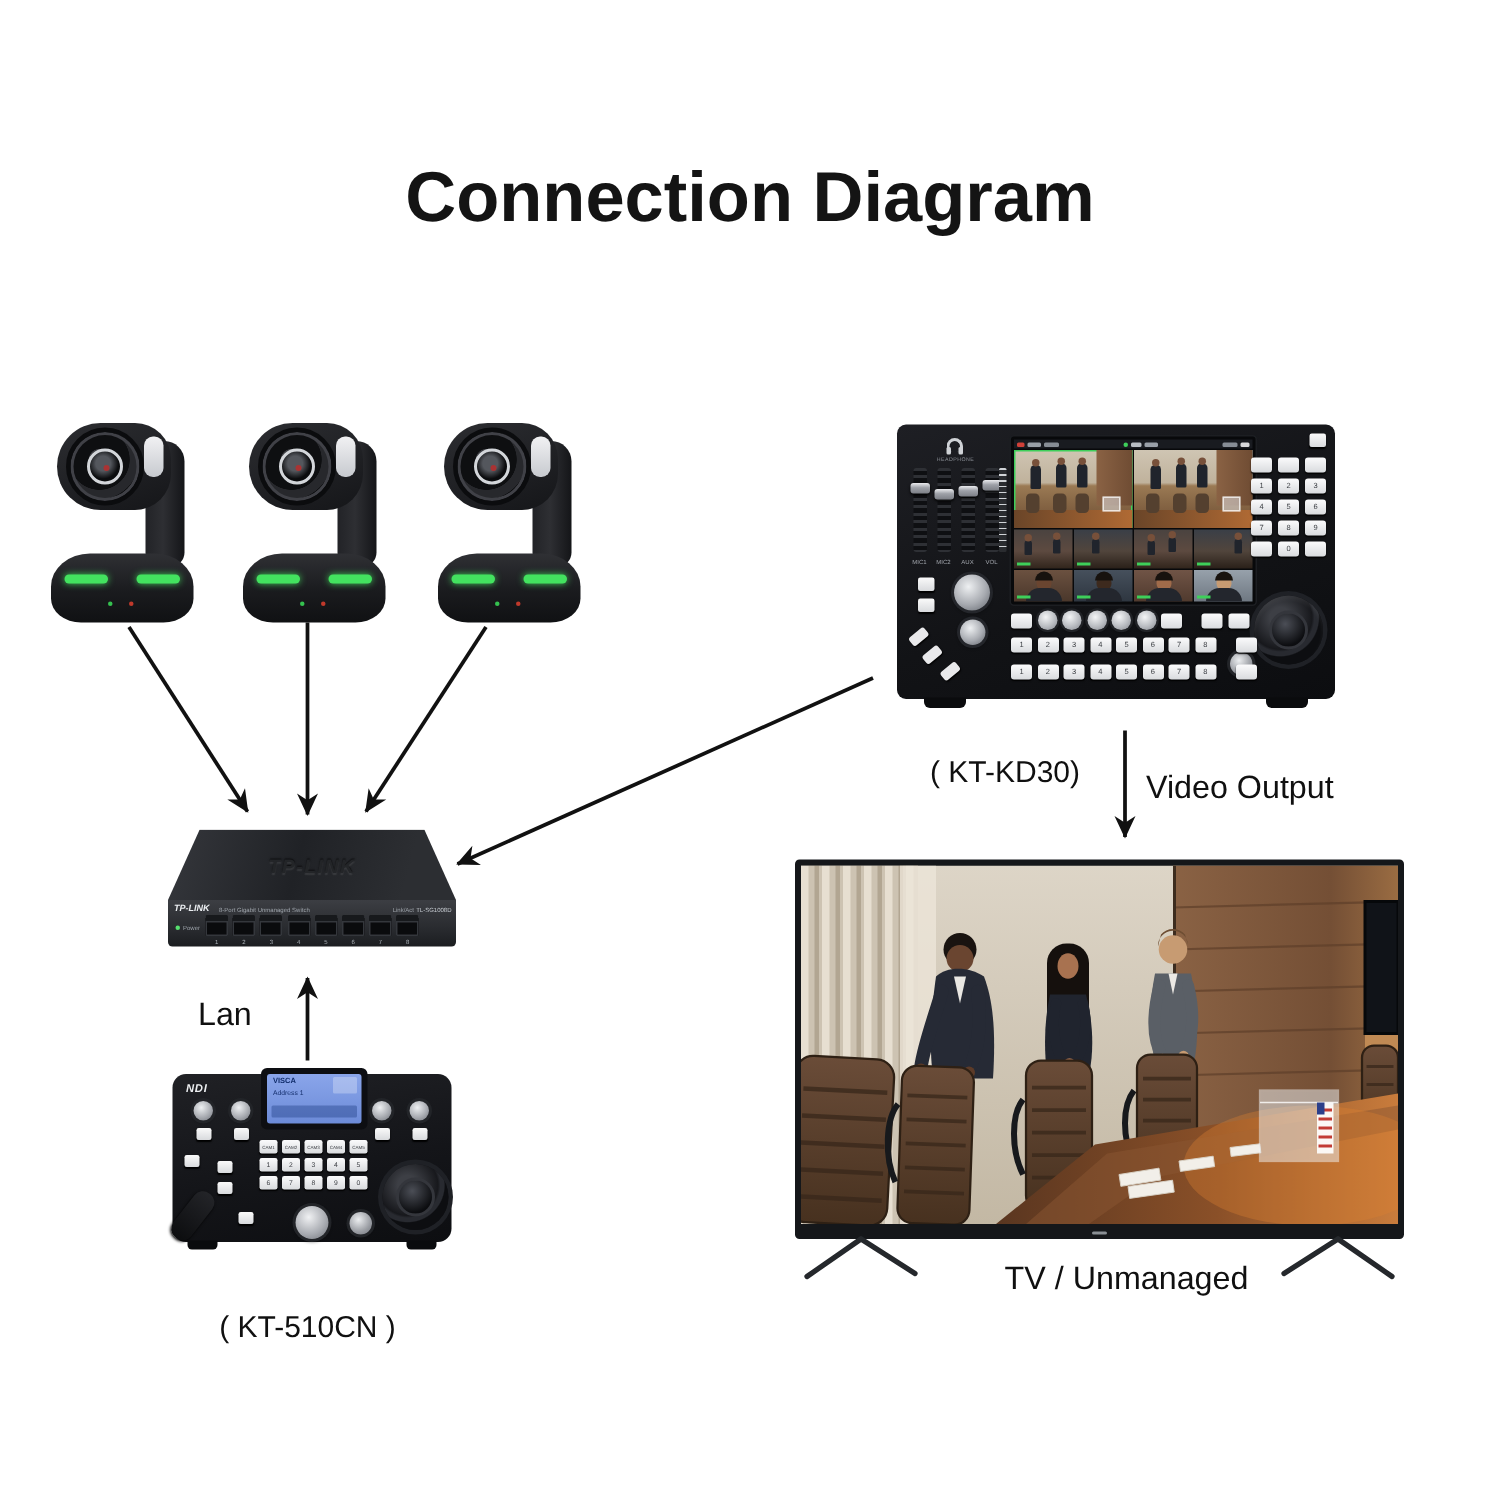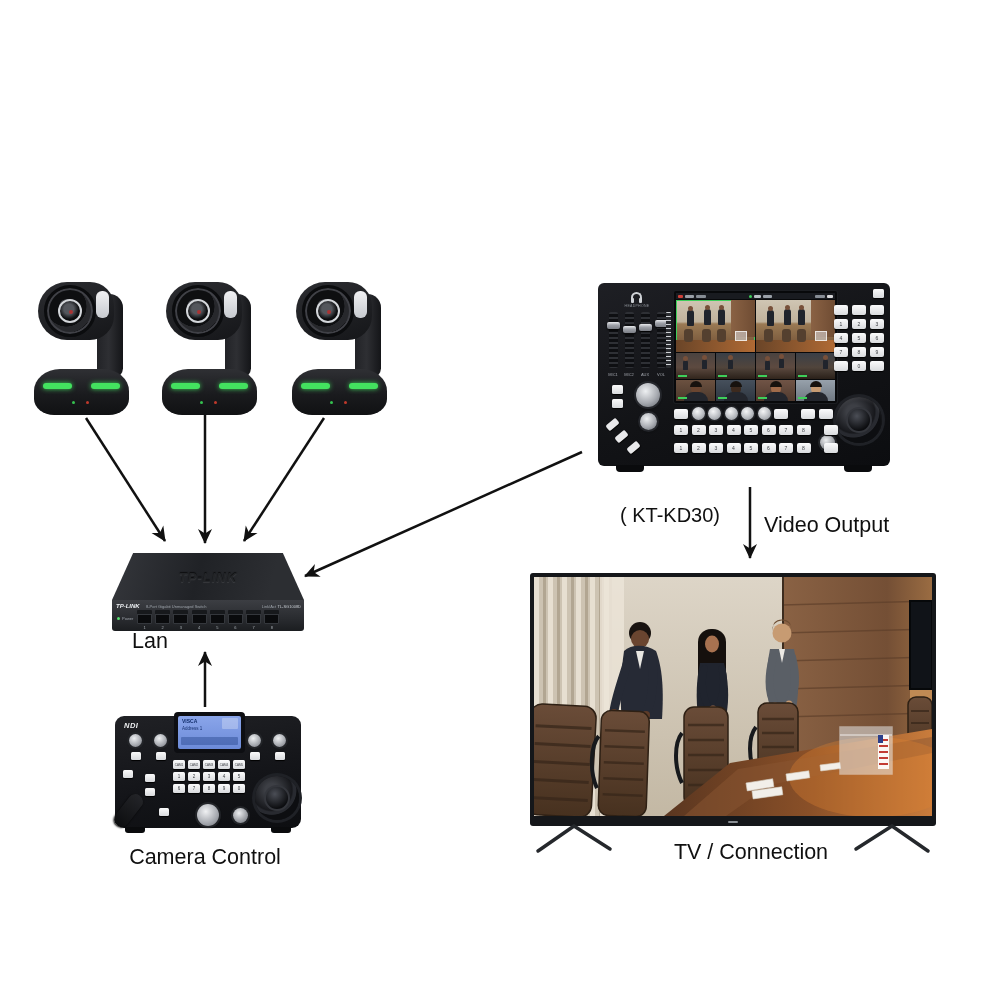--- a/index.html
+++ b/index.html
@@ -201,20 +201,21 @@
   .tv-scene { position:absolute; left:4px; top:4px; width:398px; height:239px; display:block; }
   .tv-logo { position:absolute; left:50%; bottom:3px; width:10px; height:2px; margin-left:-5px;
       background:#8a8f94; border-radius:1px; }
   .tv-legs { position:absolute; left:530px; top:823px; width:406px; height:32px; }
 </style>
 </head>
 <body>
 
 <div class="canvas">
 
+  <h1 class="title">Connection Diagram</h1>
 
   <svg class="arrows">
     <defs>
       <marker id="ah" markerWidth="18" markerHeight="16" refX="15" refY="8" orient="auto" markerUnits="userSpaceOnUse">
         <path d="M1,1 L16,8 L1,15 L5.5,8 Z" fill="#111"></path>
       </marker>
     </defs>
     <line x1="86" y1="418" x2="165" y2="541" stroke="#111" stroke-width="2.5" marker-end="url(#ah)"></line>
     <line x1="205" y1="415" x2="205" y2="543" stroke="#111" stroke-width="2.5" marker-end="url(#ah)"></line>
     <line x1="324" y1="418" x2="244" y2="541" stroke="#111" stroke-width="2.5" marker-end="url(#ah)"></line>
@@ -289,21 +290,21 @@
           <span>2</span>
         <span>3</span>
           <span>4</span>
         <span>5</span>
           <span>6</span>
         <span>7</span>
           <span>8</span>
       </div>
     </div>
   </div>
-  <div class="lbl" style="left:132px; top:629px;">Lan</div>
+  <div class="lbl" style="left:132px; top:664px;">Lan</div>
 
   <div class="switcher">
     <div class="vs-left">
       <div class="hp"></div>
       <div class="hp-label">HEADPHONE</div>
       <div class="faders">
         <div class="fader">
             <div class="fcap" style="top:10px;"></div>
           </div>
         <div class="fader">
@@ -630,21 +631,21 @@
     <div class="tv-logo"></div>
   </div>
   <svg class="tv-legs">
     <g stroke="#25282c" stroke-width="3.5" stroke-linecap="round">
       <line x1="44" y1="3" x2="8" y2="28"></line>
         <line x1="44" y1="3" x2="80" y2="26"></line>
       <line x1="362" y1="3" x2="398" y2="28"></line>
         <line x1="362" y1="3" x2="326" y2="26"></line>
     </g>
   </svg>
-  <div class="lbl lbl-c" style="left:631px; top:840px; width:240px;">TV / Connection</div>
+  <div class="lbl lbl-c" style="left:631px; top:840px; width:240px;">TV / Unmanaged</div>
 
   <div class="controller">
     <div class="cc-ndi">NDI</div>
     <div class="cc-lcdbump">
       <div class="cc-lcd">
         <span class="lcd-l1">VISCA</span>
         <span class="lcd-l2">Address 1</span>
         <span class="lcd-cell"></span>
         <span class="lcd-band"></span>
       </div>
@@ -678,15 +679,15 @@
       <div class="ckey">9</div>
       <div class="ckey">0</div>
     </div>
     <div class="ck" style="left:44px; top:92px;"></div>
     <div class="cbig"></div>
     <div class="csm"></div>
     <div class="cjoy"></div>
     <div class="cc-foot ccf-l"></div>
     <div class="cc-foot ccf-r"></div>
   </div>
-  <div class="lbl lbl-c" style="left:112px; top:845px; width:186px;">Camera Control</div>
+  <div class="lbl lbl-c" style="left:112px; top:874px; width:186px; font-size:20px;">( KT-510CN )</div>
 
 </div>
 
 </body></html>

